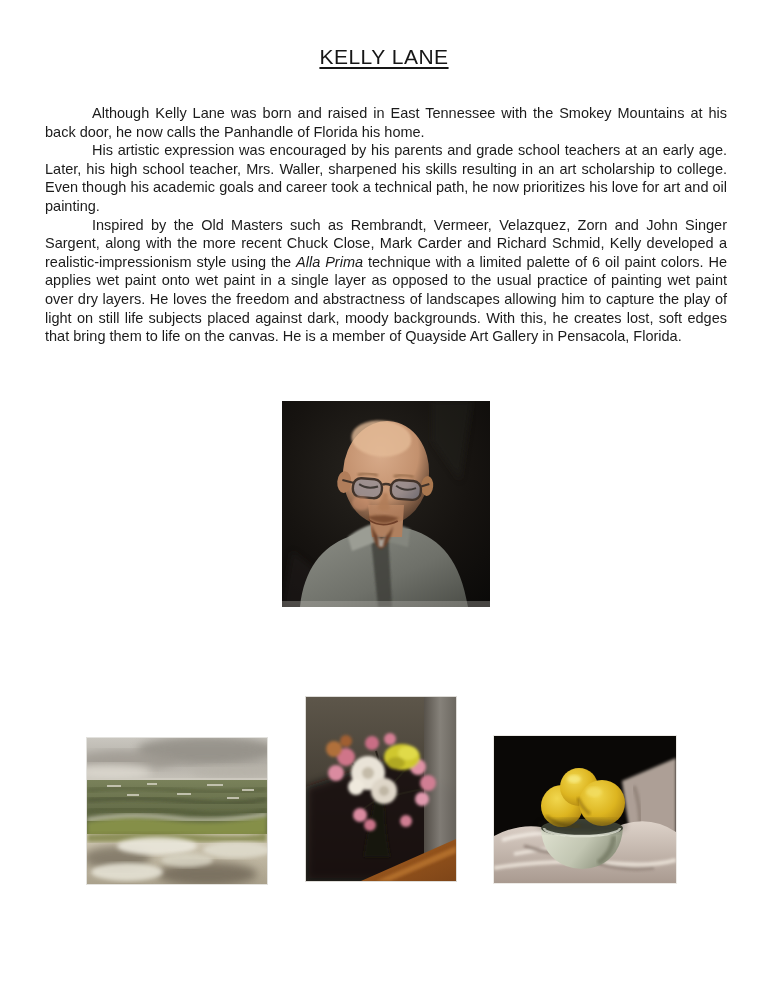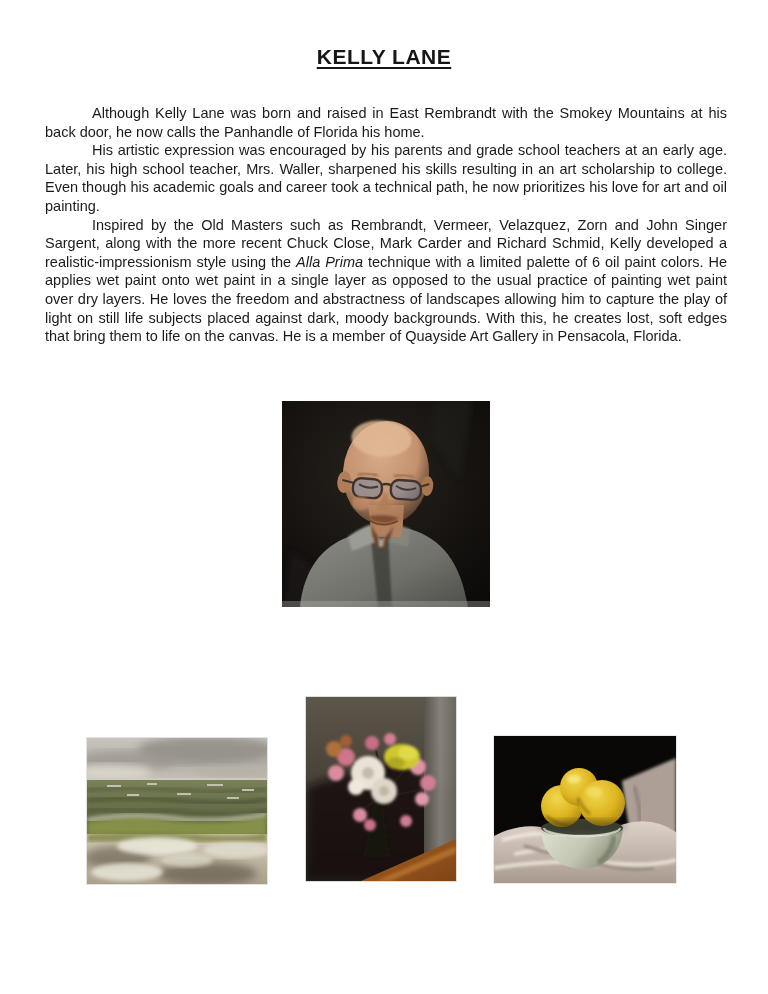--- a/index.html
+++ b/index.html
@@ -7,21 +7,21 @@
     width:768px;height:994px;background:#ffffff;
     font-family:"Liberation Sans", sans-serif;
     position:relative;overflow:hidden;
     -webkit-font-smoothing:antialiased;
   }
   .page{position:absolute;inset:0;background:#ffffff;}
   .title{
     margin:44px 0 0 0;
     text-align:center;
     font-size:21px;
-    font-weight:bold;
+    font-weight:normal;
     letter-spacing:.5px;
     color:#161616;
     line-height:26px;
   }
   .title span{
     text-decoration:underline;
     text-decoration-thickness:2px;
     text-underline-offset:3px;
   }
   .bio{
@@ -41,21 +41,21 @@
   .lemons{left:493px;top:735px;width:182px;height:147px;border:1px solid #eceae6;}
 </style>
 </head>
 <body>
 
 <div class="page">
 
   <h1 class="title"><span>KELLY LANE</span></h1>
 
   <div class="bio">
-    <p>Although Kelly Lane was born and raised in East Rembrandt with the Smokey Mountains at his back door, he now calls the Panhandle of Florida his home.</p>
+    <p>Although Kelly Lane was born and raised in East Tennessee with the Smokey Mountains at his back door, he now calls the Panhandle of Florida his home.</p>
     <p>His artistic expression was encouraged by his parents and grade school teachers at an early age. Later, his high school teacher, Mrs. Waller, sharpened his skills resulting in an art scholarship to college. Even though his academic goals and career took a technical path, he now prioritizes his love for art and oil painting.</p>
     <p><span>Inspired by the Old Masters such as Rembrandt, Vermeer, Velazquez, Zorn and John Singer Sargent, along with the more recent Chuck Close, Mark Carder and Richard Schmid, Kelly developed a realistic-impressionism style using the </span><em>Alla Prima</em><span> technique with a limited palette of 6 oil paint colors. He applies wet paint onto wet paint in a single layer as opposed to the usual practice of painting wet paint over dry layers.  He loves the freedom and abstractness of landscapes allowing him to capture the play of light on still life subjects placed against dark, moody backgrounds.  With this, he creates lost, soft edges that bring them to life on the canvas.  He is a member of Quayside Art Gallery in Pensacola, Florida.</span></p>
   </div>
 
   <figure class="portrait">
     <svg width="208" height="206" viewBox="0 0 208 206" xmlns="http://www.w3.org/2000/svg">
       <defs>
         <radialGradient id="po-bg" cx="45%" cy="35%" r="85%">
           <stop offset="0%" stop-color="#27241f"></stop>
           <stop offset="55%" stop-color="#161310"></stop>

